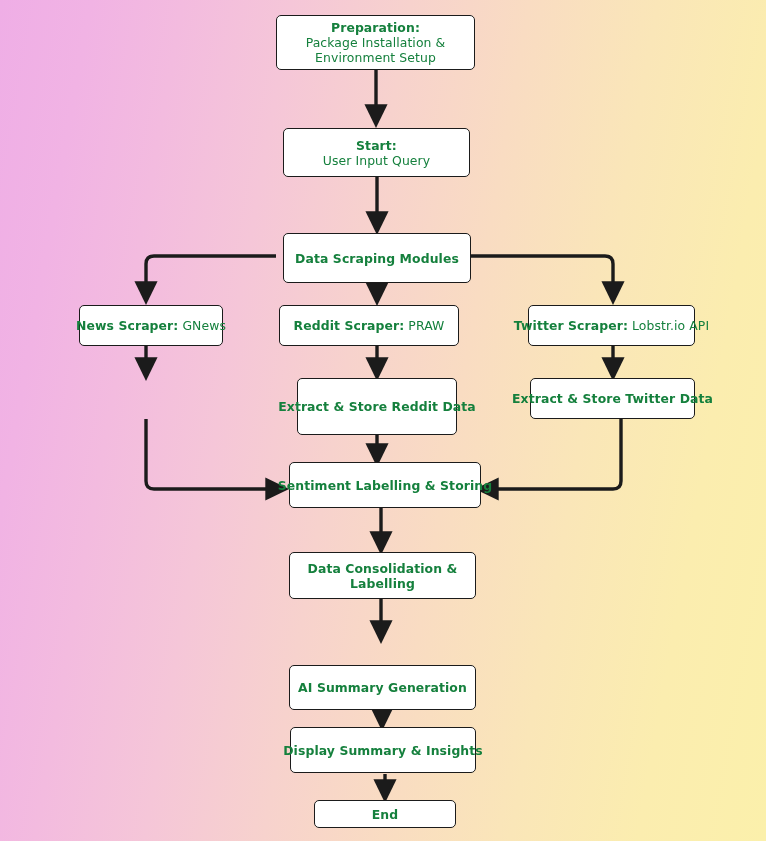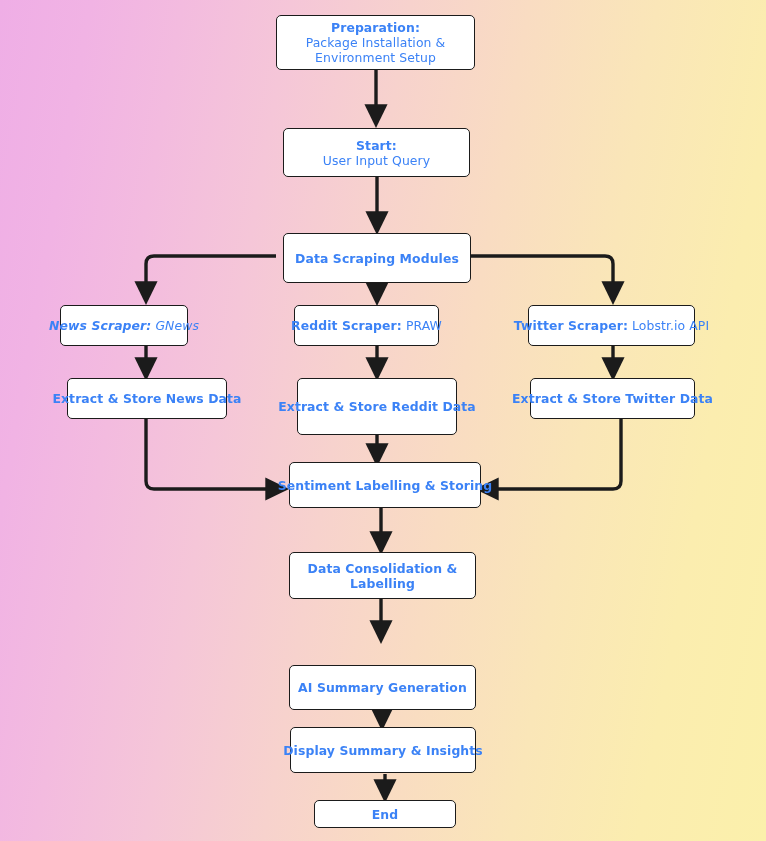--- a/index.html
+++ b/index.html
@@ -24,21 +24,21 @@
   .node{
     position:absolute;
     background:#ffffff;
     border:1.6px solid #1b1b1b;
     border-radius:5px;
     box-sizing:border-box;
     display:flex;
     align-items:center;
     justify-content:center;
     text-align:center;
-    color:#3b82f6;
+    color:#15803d;
     font-size:12.4px;
     line-height:15px;
     letter-spacing:0.1px;
     padding:4px 6px;
   }
   .node .b{font-weight:700;}
   .node .r{font-weight:400;}
   .node .t{display:block;white-space:nowrap;}
   .wrap{display:block;}
 </style>
@@ -86,49 +86,44 @@
       <span class="t r">User Input Query</span>
     </span>
   </div>
 
   <div class="node" style="left:283px;top:233px;width:188px;height:50px;">
     <span class="wrap">
       <span class="t b">Data Scraping Modules</span>
     </span>
   </div>
 
-  <div class="node" style="left:60px;top:305px;width:128px;height:41px;font-style:italic;">
+  <div class="node" style="left:79px;top:305px;width:144px;height:41px;">
     <span class="wrap">
         <span class="t">
       <span class="b">News Scraper:</span><span class="r"> GNews</span>
     </span>
       </span>
   </div>
 
-  <div class="node" style="left:294px;top:305px;width:145px;height:41px;">
+  <div class="node" style="left:279px;top:305px;width:180px;height:41px;">
     <span class="wrap">
         <span class="t">
       <span class="b">Reddit Scraper:</span><span class="r"> PRAW</span>
     </span>
       </span>
   </div>
 
   <div class="node" style="left:528px;top:305px;width:167px;height:41px;">
     <span class="wrap">
         <span class="t">
       <span class="b">Twitter Scraper:</span><span class="r"> Lobstr.io API</span>
     </span>
       </span>
   </div>
 
-  <div class="node" style="left:67px;top:378px;width:160px;height:41px;">
-    <span class="wrap">
-        <span class="t b">Extract &amp; Store News Data</span>
-      </span>
-  </div>
 
   <div class="node" style="left:297px;top:378px;width:160px;height:57px;">
     <span class="wrap">
         <span class="t b">Extract &amp; Store Reddit Data</span>
       </span>
   </div>
 
   <div class="node" style="left:530px;top:378px;width:165px;height:41px;justify-content:center;">
     <span class="wrap">
         <span class="t b">Extract &amp; Store Twitter Data</span>

